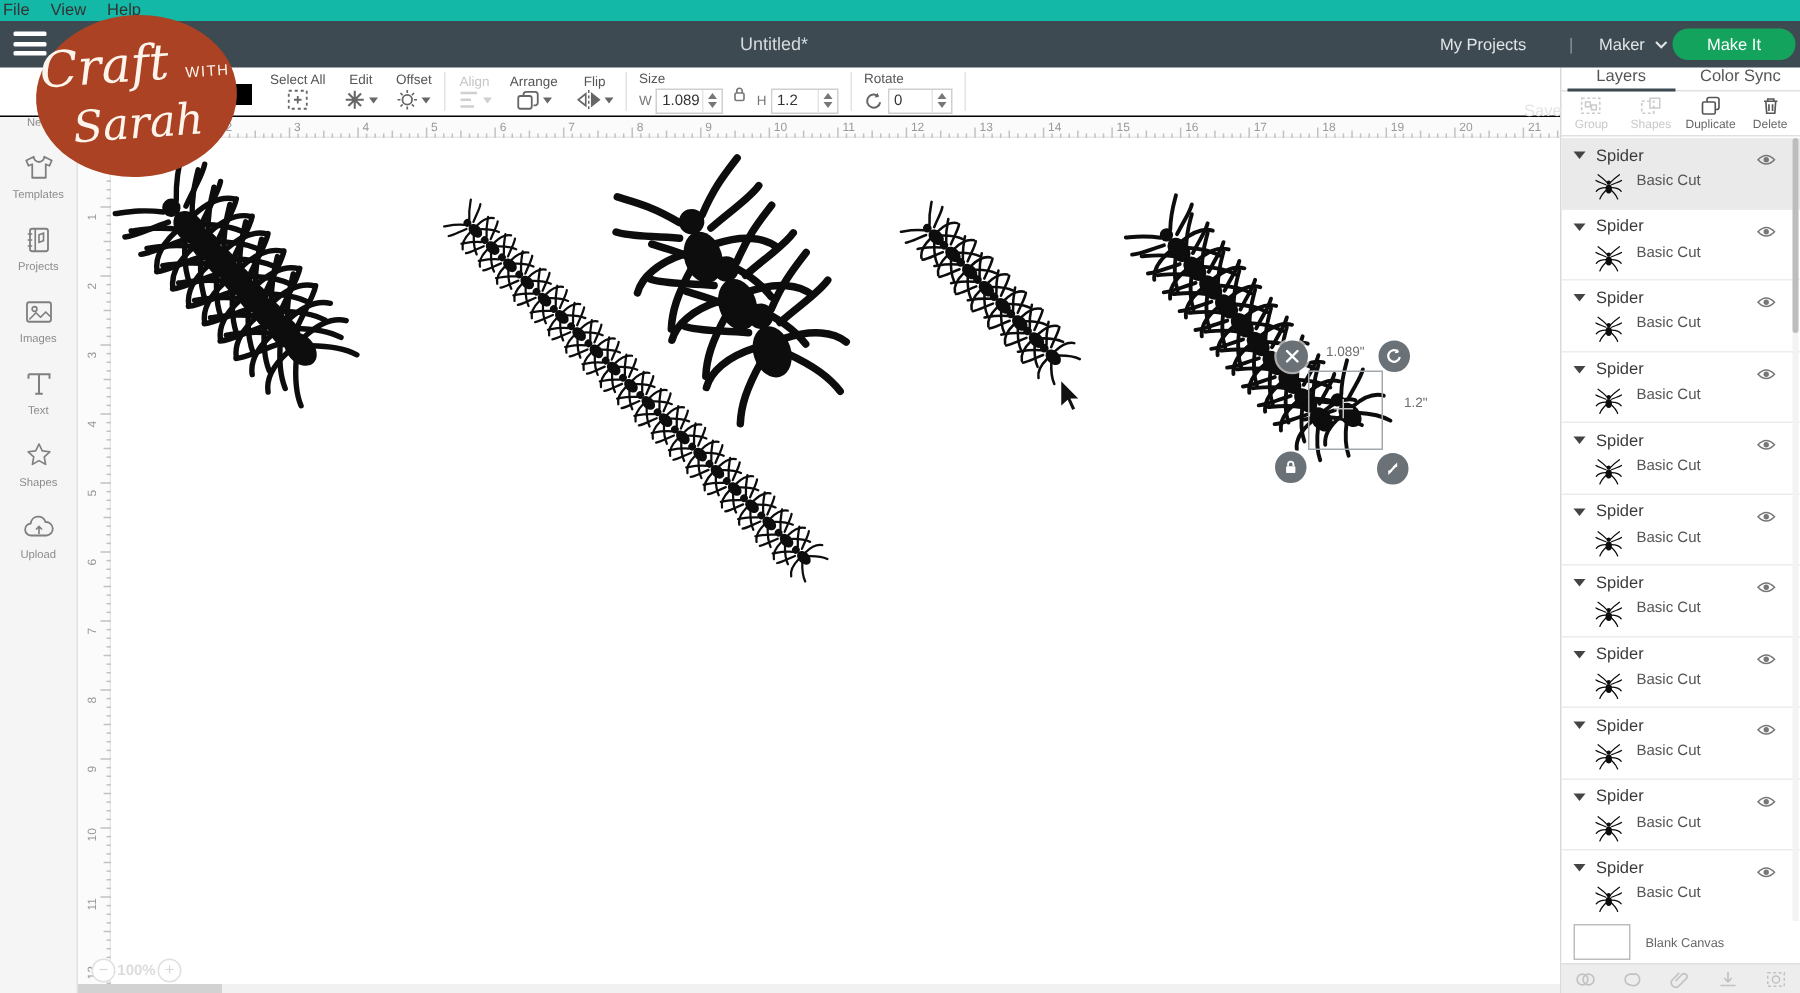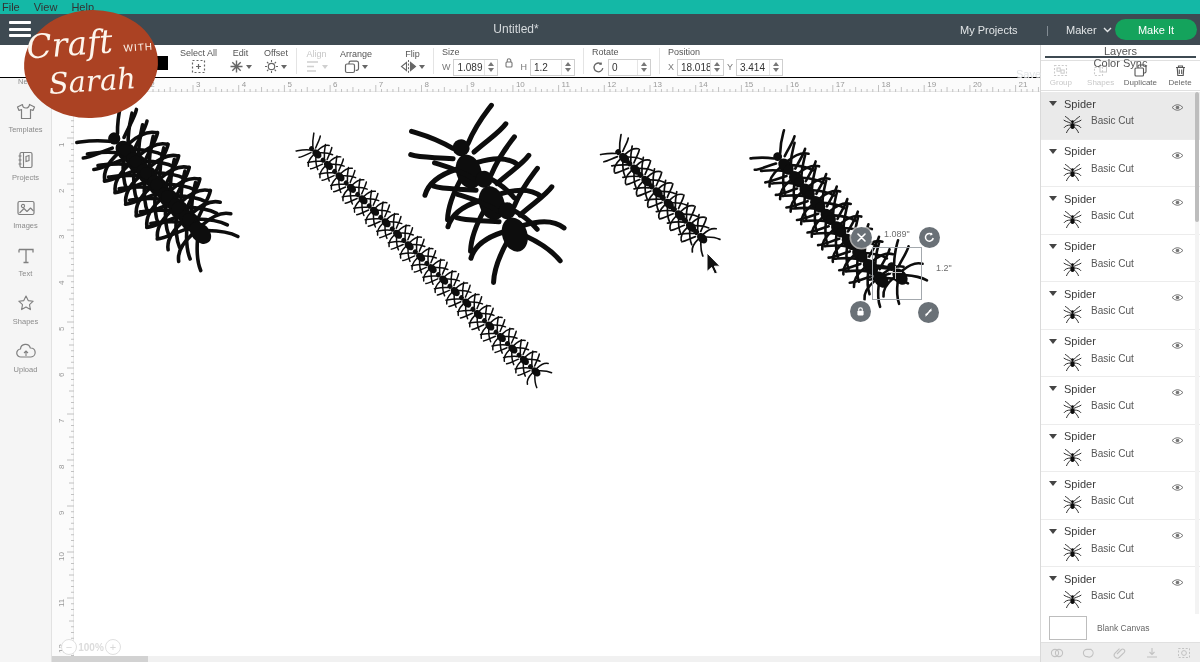--- a/index.html
+++ b/index.html
@@ -66,21 +66,21 @@
   #zoom-pill { position:absolute; left:58px; top:636px; width:66px; height:22px; border-radius:11px; display:flex; align-items:center; justify-content:space-between; padding:0 3px; color:#d5d5d5; z-index:3; }
   .zoom-circ { width:16px; height:16px; border-radius:50%; border:1px solid #e0e0e0; color:#d8d8d8; font-size:11px; line-height:14px; text-align:center; cursor:pointer; background:#fff; }
   #zoom-val { font-size:10px; font-weight:bold; color:#dcdcdc;text-align:center; }
 
   
   #hscroll { position:absolute; left:52px; top:656px; width:988px; height:6px; background:#f1f1f1; z-index:3; }
   #hscroll .thumb { position:absolute; left:0; top:0; width:96px; height:6px; background:#d2d2d2; cursor:pointer; }
 
   
   #rightpanel { position:absolute; left:1040px; top:45px; width:160px; height:617px; background:#fff; border-left:1px solid #d9d9d9; z-index:4; }
-  #tabs { display:flex; height:16px; border-bottom:1px solid #e0e0e0;flex-direction:column; }
+  #tabs { display:flex; height:16px; border-bottom:1px solid #e0e0e0; }
   .tab { flex:1; text-align:center; font-size:11px; color:#555; cursor:pointer; position:relative; }
   .tab.active::after { content:""; position:absolute; left:4px; right:4px; bottom:-1px; height:2px; background:#3e4a52; }
   #panel-actions { display:flex; height:30px; border-bottom:1px solid #e0e0e0; align-items:center; }
   .pact { flex:1; display:flex; flex-direction:column; align-items:center; gap:1px; font-size:8px; cursor:pointer; }
   .pact svg { stroke:#555; fill:none; }
   .pact span { color:#666; }
   .pact.dis svg { stroke:#cbcbcb; } .pact.dis span { color:#c8c8c8; }
 
   #layers-list { position:absolute; left:0; top:47px; width:159px; height:522px; overflow:hidden; }
   .layer-group { height:47.5px; border-bottom:1px solid #ececec; position:relative; }
@@ -194,21 +194,21 @@
 
     <div class="tool dis" style="margin-right:12px">
       <span>Align</span>
       <div class="ic-row">
         <svg width="15" height="13" viewBox="0 0 15 13">
             <path d="M2 2h11 M2 6.5h7 M2 11h9" stroke-width="1.6"></path>
           </svg>
         <i class="caret-dn"></i>
       </div>
     </div>
-    <div class="tool" style="margin-right:28px">
+    <div class="tool" style="margin-right:12px">
       <span>Arrange</span>
       <div class="ic-row">
         <svg width="16" height="14" viewBox="0 0 16 14">
             <rect x="1.5" y="4" width="9" height="8.5" rx="1.5" fill="none" stroke-width="1.2"></rect>
             <path d="M5 4V3a1.8 1.8 0 0 1 1.8-1.8h6A1.8 1.8 0 0 1 14.5 3v5.5a1.8 1.8 0 0 1-1.8 1.8h-1" fill="none" stroke-width="1.2"></path>
           </svg>
         <i class="caret-dn"></i>
       </div>
     </div>
     <div class="tool">
@@ -265,41 +265,20 @@
           <div class="stepper">
               <i class="up"></i>
               <i class="dn"></i>
             </div>
         </div>
       </div>
     </div>
 
     <div class="tb-divider"></div>
 
-    <div class="fieldset">
-      <span class="flabel">Position</span>
-      <div class="frow">
-        <span class="axis">X</span>
-        <div class="numbox">
-          <input style="width: 32px;" value="18.018">
-          <div class="stepper">
-              <i class="up"></i>
-              <i class="dn"></i>
-            </div>
-        </div>
-        <span class="axis">Y</span>
-        <div class="numbox">
-          <input style="width: 32px;" value="3.414">
-          <div class="stepper">
-              <i class="up"></i>
-              <i class="dn"></i>
-            </div>
-        </div>
-      </div>
-    </div>
   </div>
 
   <div id="sidebar">
     <div class="side-item">
       <svg width="22" height="22" viewBox="0 0 22 22">
           <circle cx="11" cy="11" r="8.5" stroke-width="1.2"></circle>
           <path d="M11 7v8 M7 11h8" stroke-width="1.2"></path>
         </svg>
       <span>New</span>
     </div>

